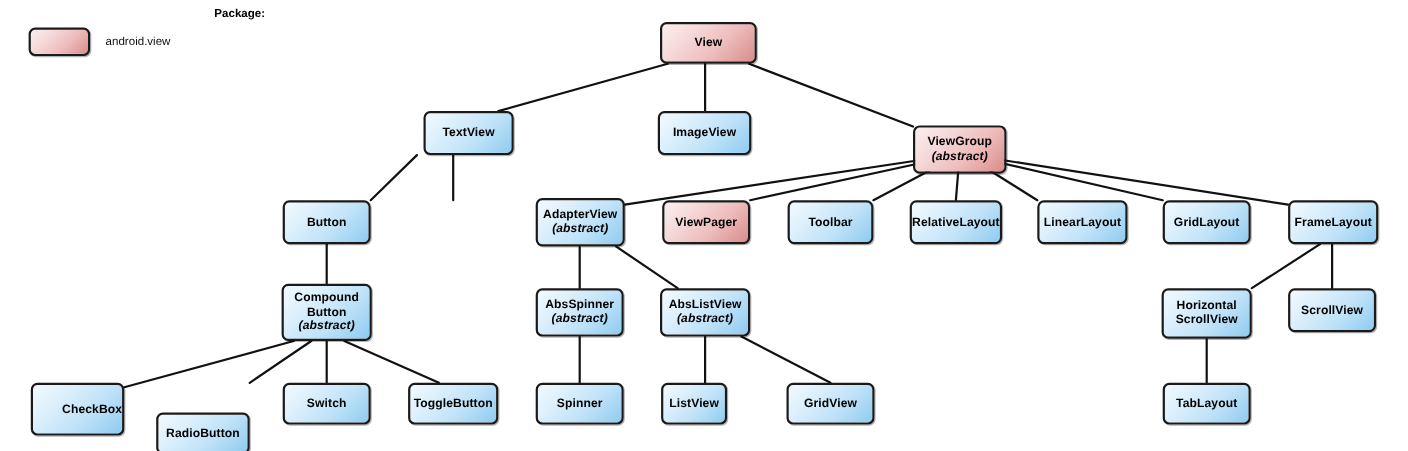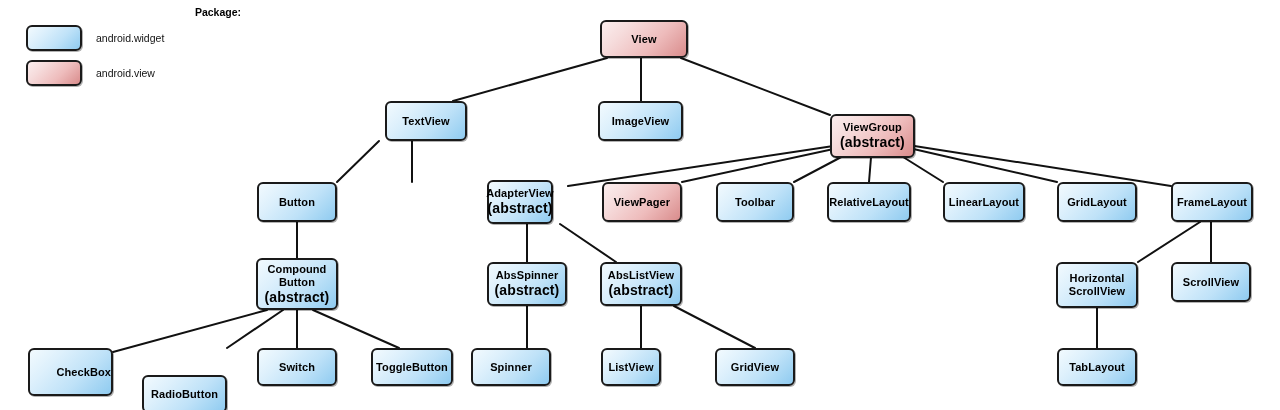--- a/index.html
+++ b/index.html
@@ -50,22 +50,23 @@
     letter-spacing: 0.1px;
     box-shadow: 1px 1px 0 rgba(0,0,0,0.30);
   }
   .node.widget {
     background: linear-gradient(135deg, #f2fafe 0%, #ddf0fc 28%, #bfe2f8 62%, #8fcbf0 100%);
   }
   .node.view {
     background: linear-gradient(135deg, #fbeeee 0%, #f6dcdc 26%, #eebcbc 62%, #d98c8c 100%);
   }
   .node .abstract {
+    font-style: italic;
     font-weight: bold;
-    font-size: 14px;
+    font-size: 11px;
   }
   .node .ln {
     display: block;
   }
   
   #legend {
     position: absolute;
     left: 26px;
     top: 6px;
     width: 215px;
@@ -147,21 +148,21 @@
       <div class="node widget" style="left: 598px; top: 101px; width: 85px; height: 40px;">
         <span class="ln">ImageView</span>
       </div>
       <div class="node view" style="left: 830px; top: 114px; width: 85px; height: 44px; text-align: right;">
         <span class="ln">ViewGroup</span>
         <span class="abstract">(abstract)</span>
       </div>
       <div class="node widget" style="left: 257px; top: 182px; width: 80px; height: 40px;">
         <span class="ln">Button</span>
       </div>
-      <div class="node widget" style="left: 487px; top: 180px; width: 66px; height: 44px;">
+      <div class="node widget" style="left: 487px; top: 180px; width: 81px; height: 44px;">
         <span class="ln">AdapterView</span>
         <span class="abstract">(abstract)</span>
       </div>
       <div class="node view" style="left: 602px; top: 182px; width: 80px; height: 40px;">
         <span class="ln">ViewPager</span>
       </div>
       <div class="node widget" style="left: 716px; top: 182px; width: 78px; height: 40px;">
         <span class="ln">Toolbar</span>
       </div>
       <div class="node widget" style="left: 827px; top: 182px; width: 84px; height: 40px;">
@@ -201,39 +202,35 @@
       </div>
       <div class="node widget" style="left: 142px; top: 348px; width: 85px; height: 38px; margin-top: 27px;">
         <span class="ln">RadioButton</span>
       </div>
       <div class="node widget" style="left: 257px; top: 348px; width: 80px; height: 38px;">
         <span class="ln">Switch</span>
       </div>
       <div class="node widget" style="left: 371px; top: 348px; width: 82px; height: 38px;">
         <span class="ln">ToggleButton</span>
       </div>
-      <div class="node widget" style="left: 471px; top: 348px; width: 80px; height: 38px;">
+      <div class="node widget" style="left: 487px; top: 348px; width: 80px; height: 38px;">
         <span class="ln">Spinner</span>
       </div>
       <div class="node widget" style="left: 601px; top: 348px; width: 60px; height: 38px;">
         <span class="ln">ListView</span>
       </div>
       <div class="node widget" style="left: 715px; top: 348px; width: 80px; height: 38px;">
         <span class="ln">GridView</span>
       </div>
       <div class="node widget" style="left: 1057px; top: 348px; width: 80px; height: 38px;">
         <span class="ln">TabLayout</span>
       </div>
     </div>
 
   <div id="legend">
     <div class="legend-title">Package:</div>
-    <div class="legend-row">
-      <div class="swatch widget"></div>
-      <div class="legend-label">android.widget</div>
-    </div>
     <div class="legend-row">
       <div class="swatch view"></div>
       <div class="legend-label">android.view</div>
     </div>
   </div>
 
 </div>
 
 </body></html>

